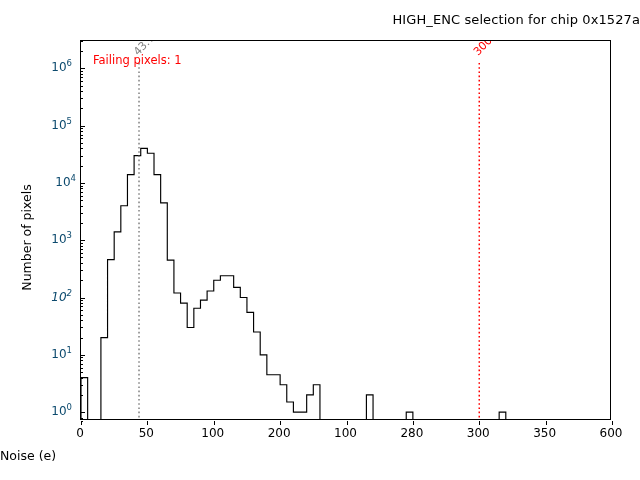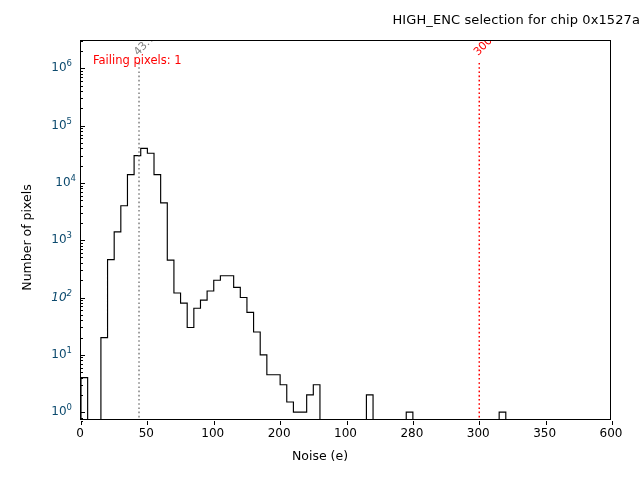--- a/index.html
+++ b/index.html
@@ -43,21 +43,21 @@
   .ytick-label{
     position:absolute;font-size:12px;color:#0c4a6e;
     transform:translateY(-50%);white-space:nowrap;
     text-align:right;
   }
   .ytick-label sup{font-size:8.5px;vertical-align:super;line-height:0;}
 
   
   #xlabel{
     position:absolute;left:0;top:448px;width:640px;
-    text-align:center;font-size:12.5px;color:#000;
+    font-size:12.5px;color:#000;
   }
   #ylabel{
     position:absolute;left:-84px;top:230px;width:220px;
     text-align:center;font-size:12.5px;color:#000;
     transform:rotate(-90deg);transform-origin:center center;
   }
 
   
   .vline-label{
     position:absolute;font-size:11px;white-space:nowrap;

